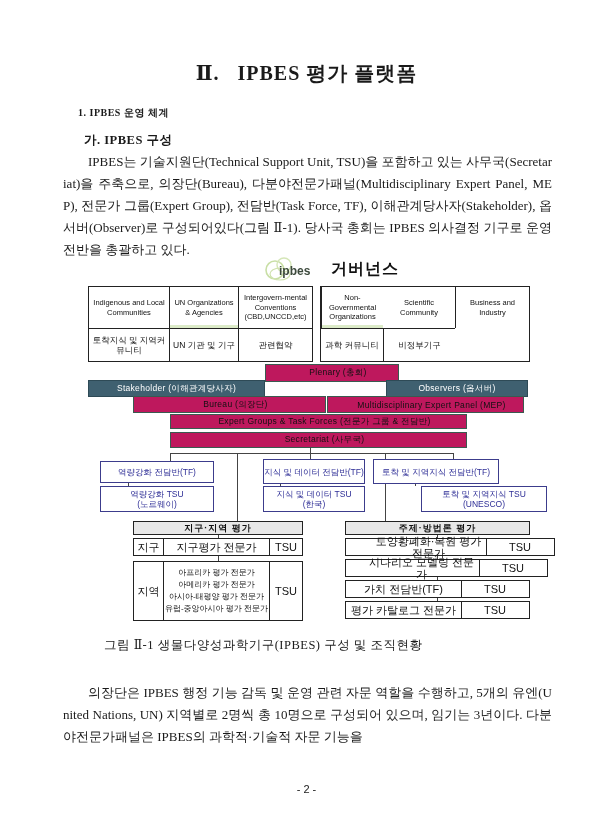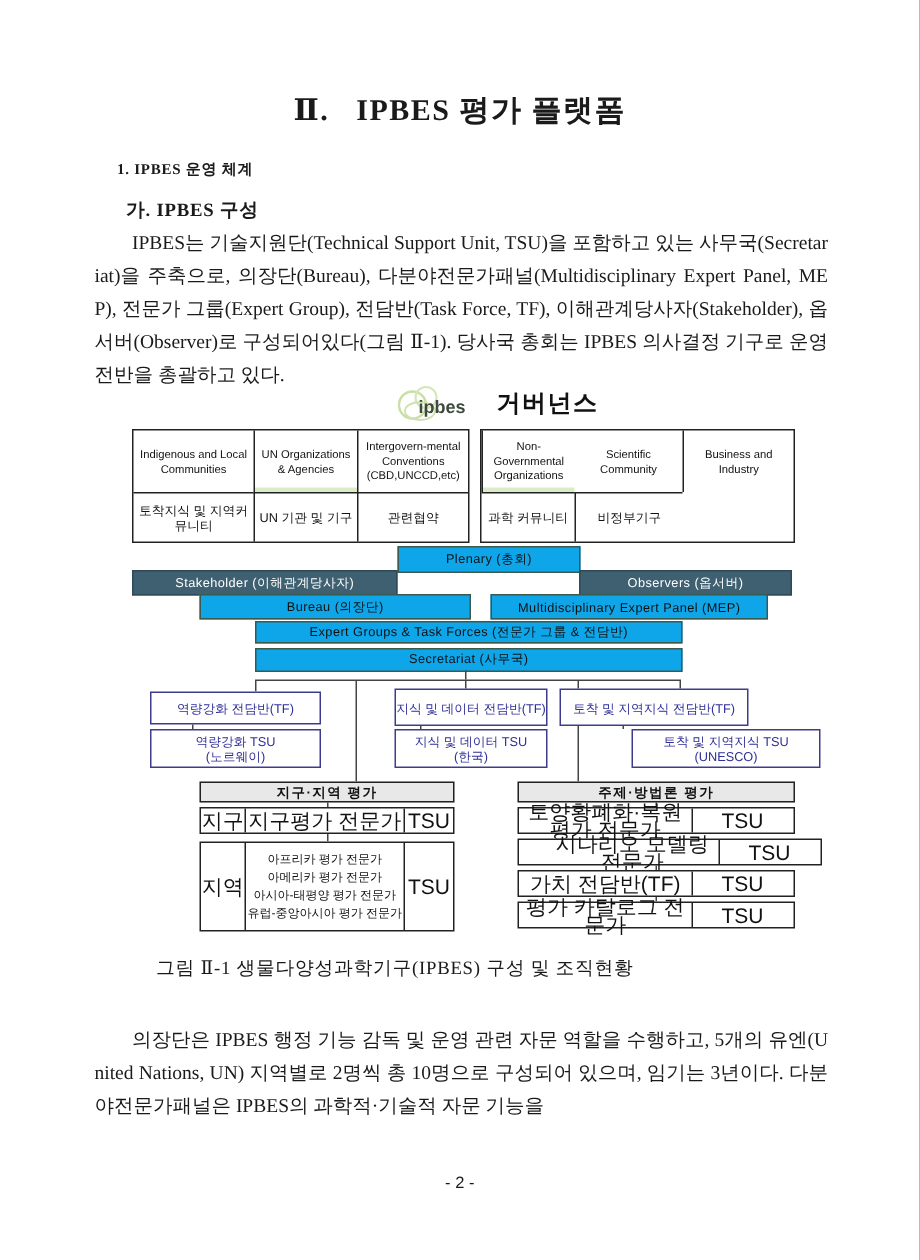--- a/index.html
+++ b/index.html
@@ -36,37 +36,37 @@
     font-size:7.5px;line-height:9.5px;padding:1px;border-left:1px solid #222;
   }
   .tt-cell.first{border-left:none;}
   .tt-cell.ko{border-top:1px solid #222;font-size:8.5px;line-height:10.5px;}
   .tt-cell.accent{box-shadow:inset 0 -3px 0 #dcebc8;}
 
   .bar{
     display:flex;align-items:center;justify-content:center;text-align:center;
     font-size:8.5px;letter-spacing:.3px;
   }
-  .bar-mint{background:#0ea5e9;border:1px solid #3a5a50;color:#111;}
+  .bar-mint{background:#be185d;border:1px solid #3a5a50;color:#111;padding-left:12px;}
   .bar-slate{background:#3f6070;border:1px solid #2e4a56;color:#ffffff;}
 
   .tfbox{
     display:flex;flex-direction:column;align-items:center;justify-content:center;text-align:center;
     background:#fff;border:1px solid #3c3c8c;color:#2e2e96;font-size:8.5px;line-height:10px;
   }
   .cn{background:#444;}
 
   .bt-header{
     display:flex;align-items:center;justify-content:center;background:#e8e8e8;
     border:1px solid #222;font-size:9px;font-weight:bold;letter-spacing:1px;
   }
   .bt-row{display:flex;background:#fff;border:1px solid #222;}
   .bt-cell{
     display:flex;flex-direction:column;align-items:center;justify-content:center;text-align:center;
-    font-size:14px;line-height:12px;border-left:1px solid #222;
+    font-size:11px;line-height:12px;border-left:1px solid #222;
   }
   .bt-cell.first{border-left:none;}
   .bt-cell div{white-space:nowrap;}
 </style>
 </head>
 <body>
 
 <div class="page">
 
   <div class="abs title">Ⅱ.   IPBES 평가 플랫폼</div>
@@ -158,21 +158,21 @@
       <div class="bt-cell" style="width:105px;font-size:8px;">
         <div>아프리카 평가 전문가</div>
         <div>아메리카 평가 전문가</div>
         <div>아시아-태평양 평가 전문가</div>
         <div>유럽-중앙아시아 평가 전문가</div>
       </div>
       <div class="bt-cell" style="width:32px;">TSU</div>
     </div>
 
     <div class="abs bt-header" style="left:345px;top:521px;width:183px;height:12px;">주제·방법론 평가</div>
-    <div class="abs bt-row" style="left:345px;top:538px;width:183px;height:16px;">
+    <div class="abs bt-row" style="left:345px;top:538px;width:183px;height:16px;padding-left:25px;">
       <div class="bt-cell first" style="width:115px;">토양황폐화·복원 평가 전문가</div>
       <div class="bt-cell" style="width:66px;">TSU</div>
     </div>
     <div class="abs bt-row" style="left:345px;top:559px;width:183px;height:16px;padding-left:18px;">
       <div class="bt-cell first" style="width:115px;">시나리오 모델링 전문가</div>
       <div class="bt-cell" style="width:66px;">TSU</div>
     </div>
     <div class="abs bt-row" style="left:345px;top:580px;width:183px;height:16px;">
       <div class="bt-cell first" style="width:115px;">가치 전담반(TF)</div>
       <div class="bt-cell" style="width:66px;">TSU</div>

